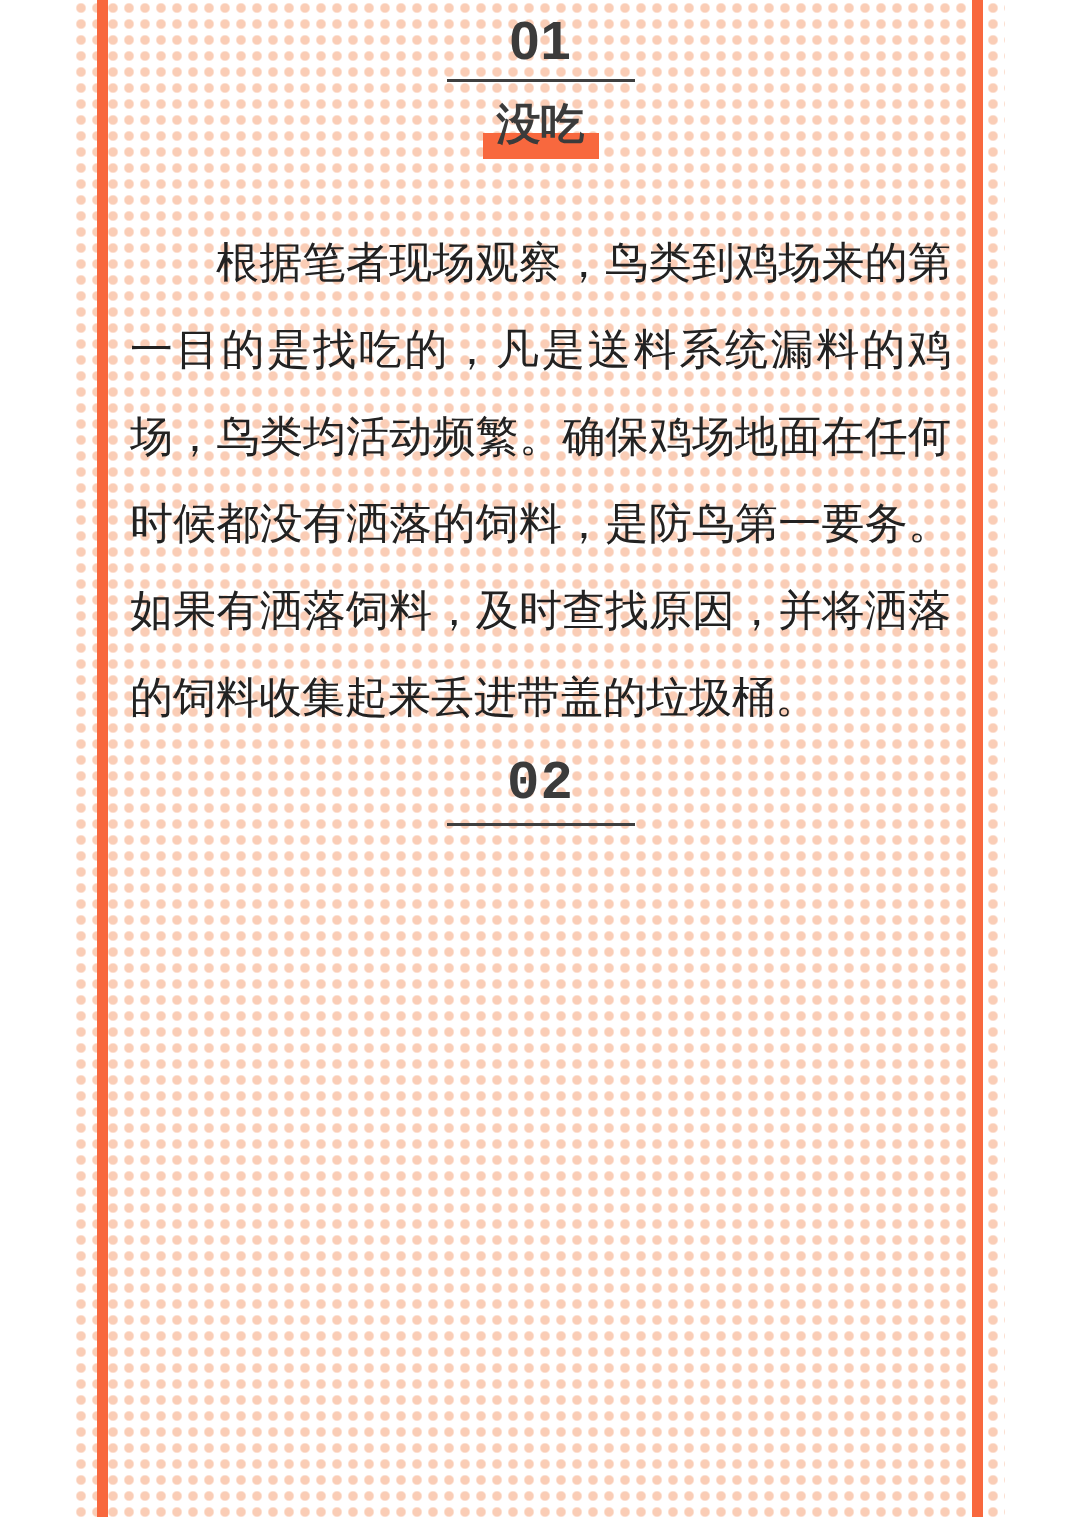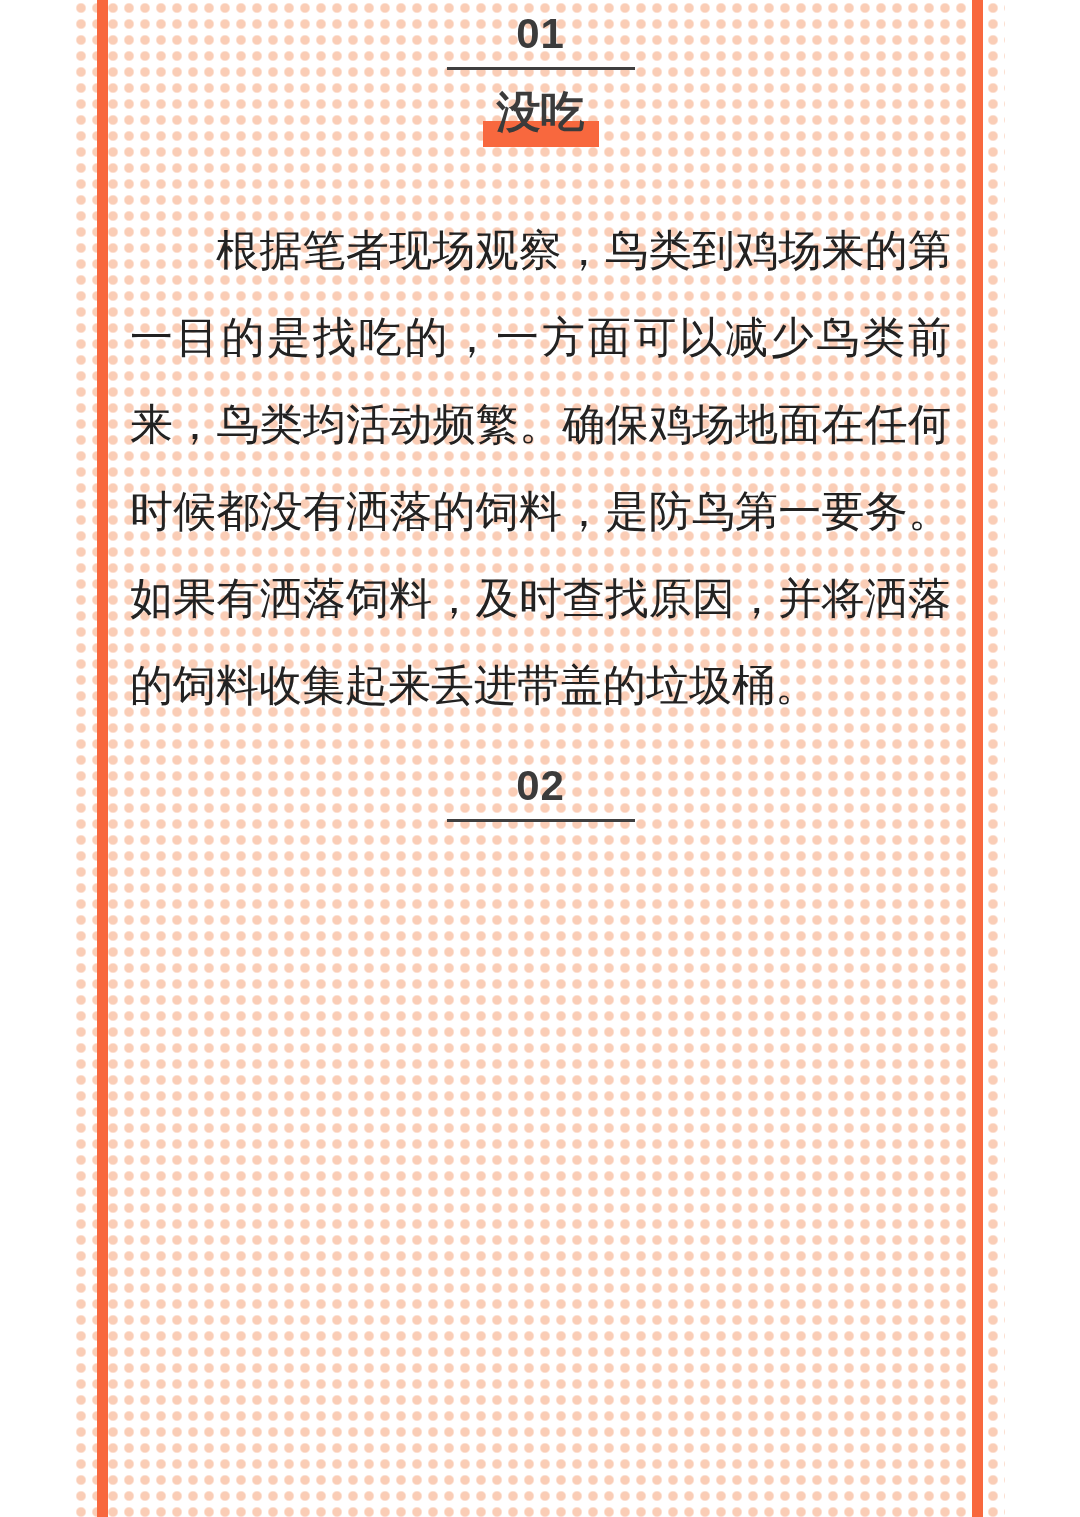--- a/index.html
+++ b/index.html
@@ -46,25 +46,25 @@
   .bar-right { left: 972px; }
 
   .content {
     position: absolute;
     left: 108px;
     top: 0;
     width: 865px;
     padding: 0 22px;
   }
   .section { text-align: center; }
-  .section--later { margin-top: 36px; }
+  .section--later { margin-top: 16px; font-family: Liberation Mono, monospace; }
 
   .num {
     margin-top: 13px;
-    font-size: 42px;
+    font-size: 54px;
     font-weight: bold;
     line-height: 1;
     letter-spacing: 1px;
     color: var(--heading-color);
   }
   .divider {
     width: 188px;
     height: 3px;
     background: var(--divider-color);
     margin: 12px auto 0;
@@ -97,21 +97,21 @@
   <div class="bar bar-right"></div>
 
   <div class="content">
 
     <section class="section">
       <div class="num">01</div>
       <div class="divider"></div>
       <div class="title-row">
         <span class="hl">没吃</span>
       </div>
-      <p class="para">根据笔者现场观察，鸟类到鸡场来的第一目的是找吃的，一方面可以减少鸟类前来，鸟类均活动频繁。确保鸡场地面在任何时候都没有洒落的饲料，是防鸟第一要务。如果有洒落饲料，及时查找原因，并将洒落的饲料收集起来丢进带盖的垃圾桶。</p>
+      <p class="para">根据笔者现场观察，鸟类到鸡场来的第一目的是找吃的，凡是送料系统漏料的鸡场，鸟类均活动频繁。确保鸡场地面在任何时候都没有洒落的饲料，是防鸟第一要务。如果有洒落饲料，及时查找原因，并将洒落的饲料收集起来丢进带盖的垃圾桶。</p>
     </section>
 
     <section class="section section--later">
       <div class="num">02</div>
       <div class="divider"></div>
     </section>
 
   </div>
 </div>
 

